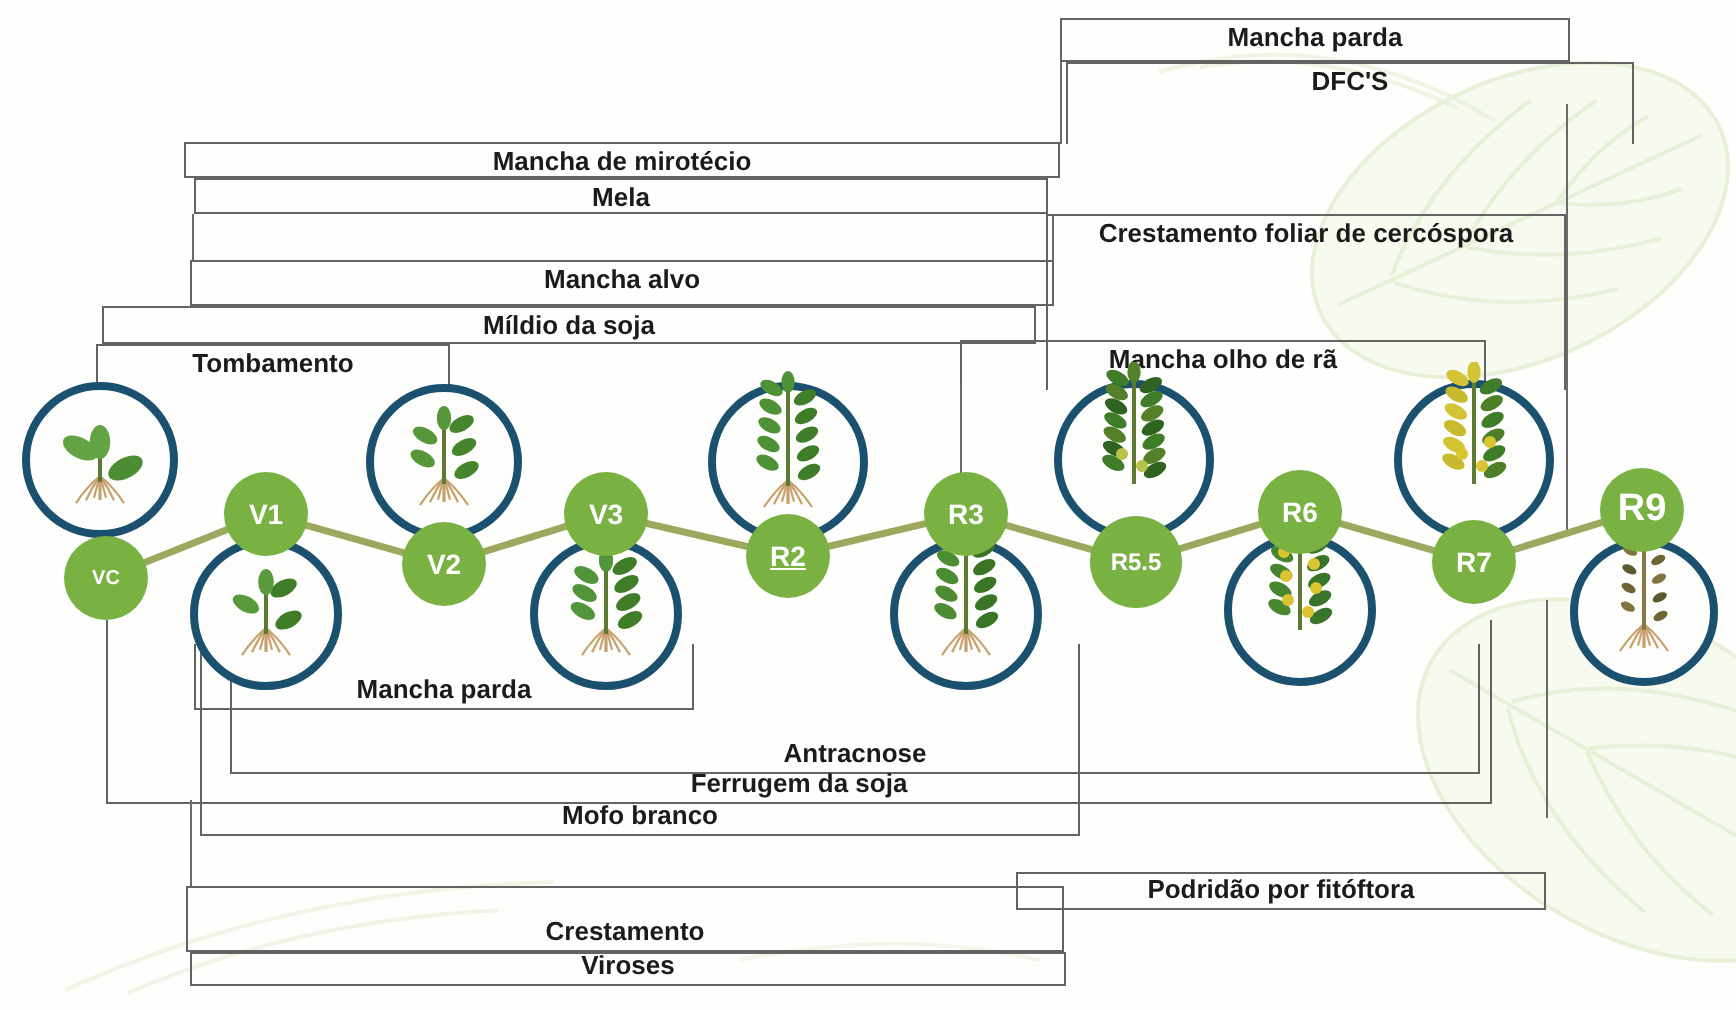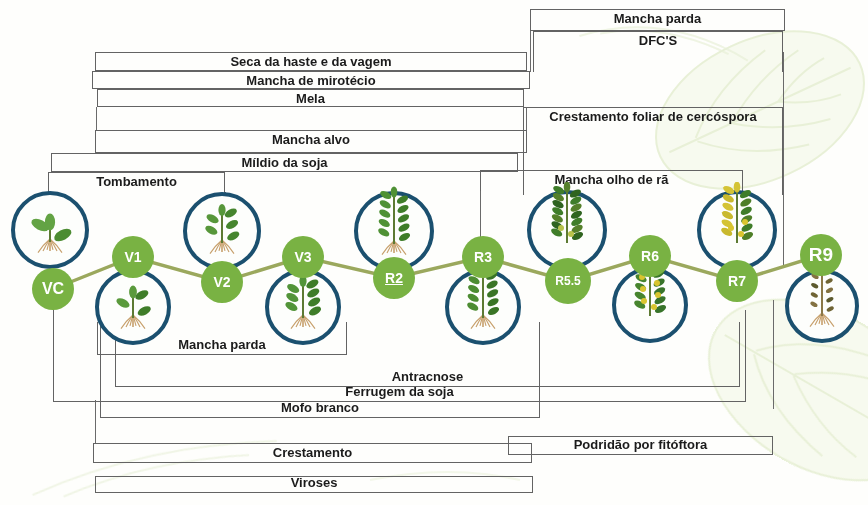--- a/index.html
+++ b/index.html
@@ -57,25 +57,22 @@
     </g>
   </svg>
 
   <svg id="zigzag" width="868" height="505" viewBox="0 0 868 505">
       <polyline points="53,289 133,257 222,282 303,257 394,278 483,257 568,281 650,256 737,281 821,255" fill="none" stroke="#9ba85d" stroke-width="3.5"></polyline>
     </svg>
 
 <div class="dbox" style="left: 530px; top: 9px; width: 255px; height: 22px; border-width: 1px; border-style: solid; border-color: rgb(99, 99, 99);">
       <div class="lbl at-top">Mancha parda</div>
     </div>
-    <div class="dbox" style="left: 533px; top: 31px; width: 250px; height: 41px; border-left: 1px solid rgb(99, 99, 99); border-right: 1px solid rgb(99, 99, 99); border-top: 1px solid rgb(99, 99, 99);">
+    <div class="dbox" style="left: 533px; top: 31px; width: 284px; height: 41px; border-left: 1px solid rgb(99, 99, 99); border-right: 1px solid rgb(99, 99, 99); border-top: 1px solid rgb(99, 99, 99);">
       <div class="lbl at-top">DFC'S</div>
-    </div>
-    <div class="dbox" style="left: 95px; top: 52px; width: 432px; height: 19px; border-width: 1px; border-style: solid; border-color: rgb(99, 99, 99);">
-      <div class="lbl at-top">Seca da haste e da vagem</div>
     </div>
     <div class="dbox" style="left: 92px; top: 71px; width: 438px; height: 18px; border-width: 1px; border-style: solid; border-color: rgb(99, 99, 99);">
       <div class="lbl at-top">Mancha de mirotécio</div>
     </div>
     <div class="dbox" style="left: 97px; top: 89px; width: 427px; height: 18px; border-width: 1px; border-style: solid; border-color: rgb(99, 99, 99);">
       <div class="lbl at-top">Mela</div>
     </div>
     <div class="dbox" style="left: 523px; top: 107px; width: 260px; height: 88px; border-left: 1px solid rgb(99, 99, 99); border-right: 1px solid rgb(99, 99, 99); border-top: 1px solid rgb(99, 99, 99);">
       <div class="lbl at-top">Crestamento foliar de cercóspora</div>
     </div>
@@ -99,21 +96,21 @@
     </div>
     <div class="dbox" style="left: 53px; top: 310px; width: 693px; height: 92px; border-left: 1px solid rgb(99, 99, 99); border-right: 1px solid rgb(99, 99, 99); border-bottom: 1px solid rgb(99, 99, 99);">
       <div class="lbl at-bottom">Ferrugem da soja</div>
     </div>
     <div class="dbox" style="left: 100px; top: 322px; width: 440px; height: 96px; border-left: 1px solid rgb(99, 99, 99); border-right: 1px solid rgb(99, 99, 99); border-bottom: 1px solid rgb(99, 99, 99);">
       <div class="lbl at-bottom">Mofo branco</div>
     </div>
     <div class="dbox" style="left: 508px; top: 436px; width: 265px; height: 19px; border-width: 1px; border-style: solid; border-color: rgb(99, 99, 99);">
       <div class="lbl at-bottom">Podridão por fitóftora</div>
     </div>
-    <div class="dbox" style="left: 93px; top: 443px; width: 439px; height: 20px; border-width: 1px; border-style: solid; border-color: rgb(99, 99, 99);">
+    <div class="dbox" style="left: 93px; top: 443px; width: 439px; height: 33px; border-width: 1px; border-style: solid; border-color: rgb(99, 99, 99);">
       <div class="lbl at-bottom">Crestamento</div>
     </div>
     <div class="dbox" style="left: 95px; top: 476px; width: 438px; height: 17px; border-width: 1px; border-style: solid; border-color: rgb(99, 99, 99);">
       <div class="lbl at-bottom">Viroses</div>
     </div>
     <div class="conn" style="left: 96px; top: 107px; height: 23px;"></div>
     <div class="conn" style="left: 526px; top: 107px; height: 23px;"></div>
     <div class="conn" style="left: 530px; top: 31px; height: 41px;"></div>
     <div class="conn" style="left: 783px; top: 52px; height: 216px;"></div>
     <div class="conn" style="left: 743px; top: 191px; height: 87px;"></div>
@@ -129,21 +126,21 @@
           <path d="M31 58 q -1.7999999999999998 6 -3 10.9" stroke="#c7a06c" stroke-width="1.1" fill="none"></path>
           <path d="M31 58 q 1.7999999999999998 6 3 10.9" stroke="#c7a06c" stroke-width="1.1" fill="none"></path>
           <path d="M31 58 q 4.2 6 7 12.1" stroke="#c7a06c" stroke-width="1.1" fill="none"></path>
           <path d="M31 58 q 7.199999999999999 6 12 13.6" stroke="#c7a06c" stroke-width="1.1" fill="none"></path>
           <path d="M31 61 L31 44" stroke="#5d7a33" stroke-width="2" fill="none"></path>
           <ellipse cx="43.75" cy="54" rx="9.350000000000001" ry="5.1" fill="#4c8c32" transform="rotate(-28 43.75 54)"></ellipse>
           <ellipse cx="21.0625" cy="44" rx="9.350000000000001" ry="5.1" fill="#63a344" transform="rotate(28 21.0625 44)"></ellipse>
           <ellipse cx="31" cy="41" rx="5.1" ry="8.5" fill="#63a344"></ellipse>
         </svg></span>
     </div>
-    <div class="stagecircle" style="left: 32px; top: 268px; width: 42px; height: 42px; font-size: 16px; justify-content: center;">
+    <div class="stagecircle" style="left: 32px; top: 268px; width: 42px; height: 42px; font-size: 10px; justify-content: center;">
       <span>VC</span>
     </div>
     <div class="plantcircle" style="left: 95px; top: 269px; width: 76px; height: 76px;">
       <span><svg width="62" height="80" viewBox="0 0 62 80">
           <path d="M31 58 v12" stroke="#c7a06c" stroke-width="1.6" fill="none"></path>
           <path d="M31 58 q -7.199999999999999 6 -12 13.6" stroke="#c7a06c" stroke-width="1.1" fill="none"></path>
           <path d="M31 58 q -4.2 6 -7 12.1" stroke="#c7a06c" stroke-width="1.1" fill="none"></path>
           <path d="M31 58 q -1.7999999999999998 6 -3 10.9" stroke="#c7a06c" stroke-width="1.1" fill="none"></path>
           <path d="M31 58 q 1.7999999999999998 6 3 10.9" stroke="#c7a06c" stroke-width="1.1" fill="none"></path>
           <path d="M31 58 q 4.2 6 7 12.1" stroke="#c7a06c" stroke-width="1.1" fill="none"></path>

